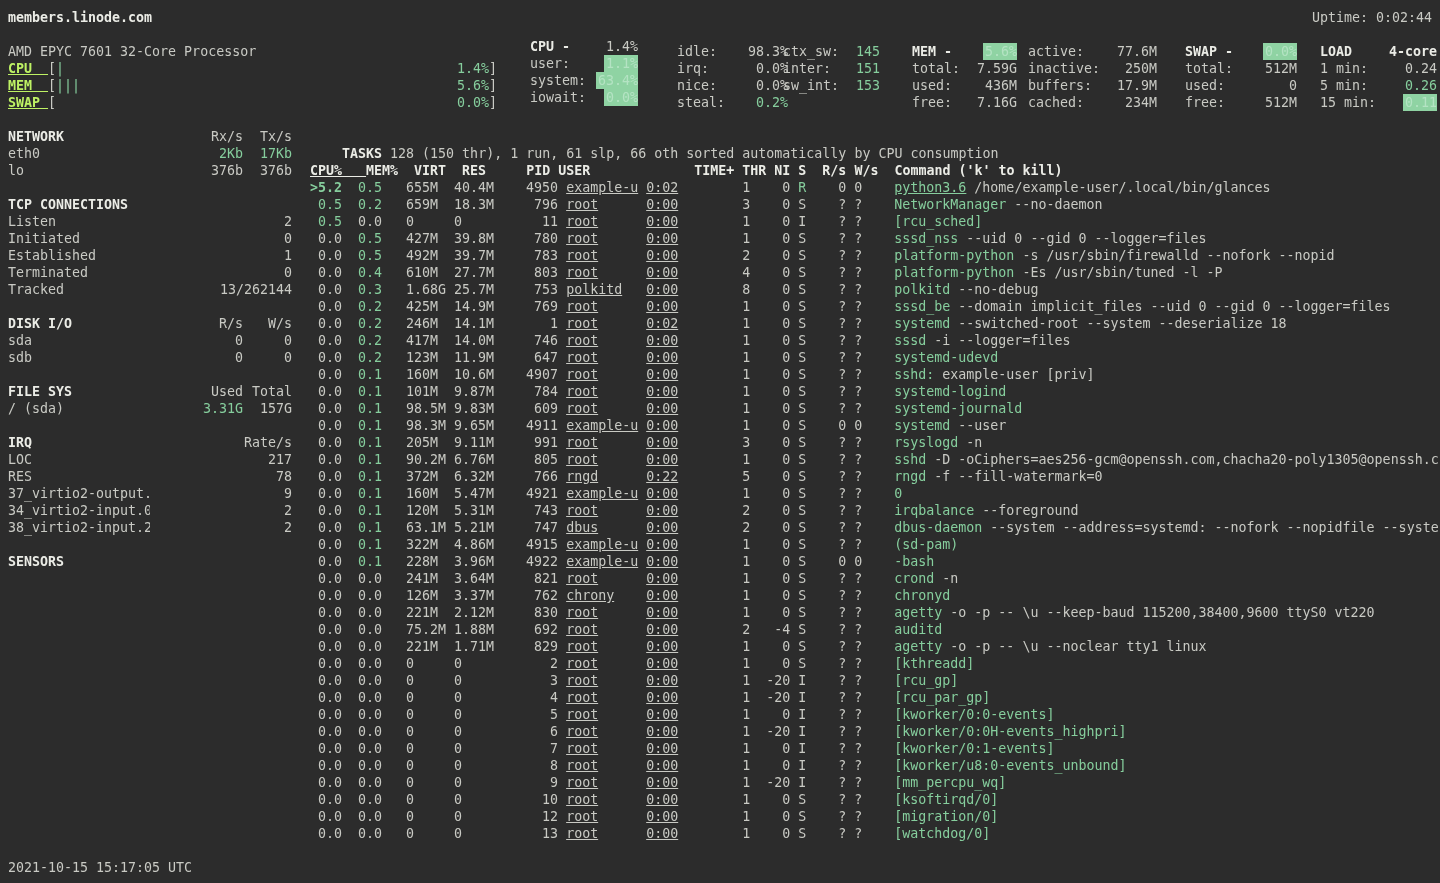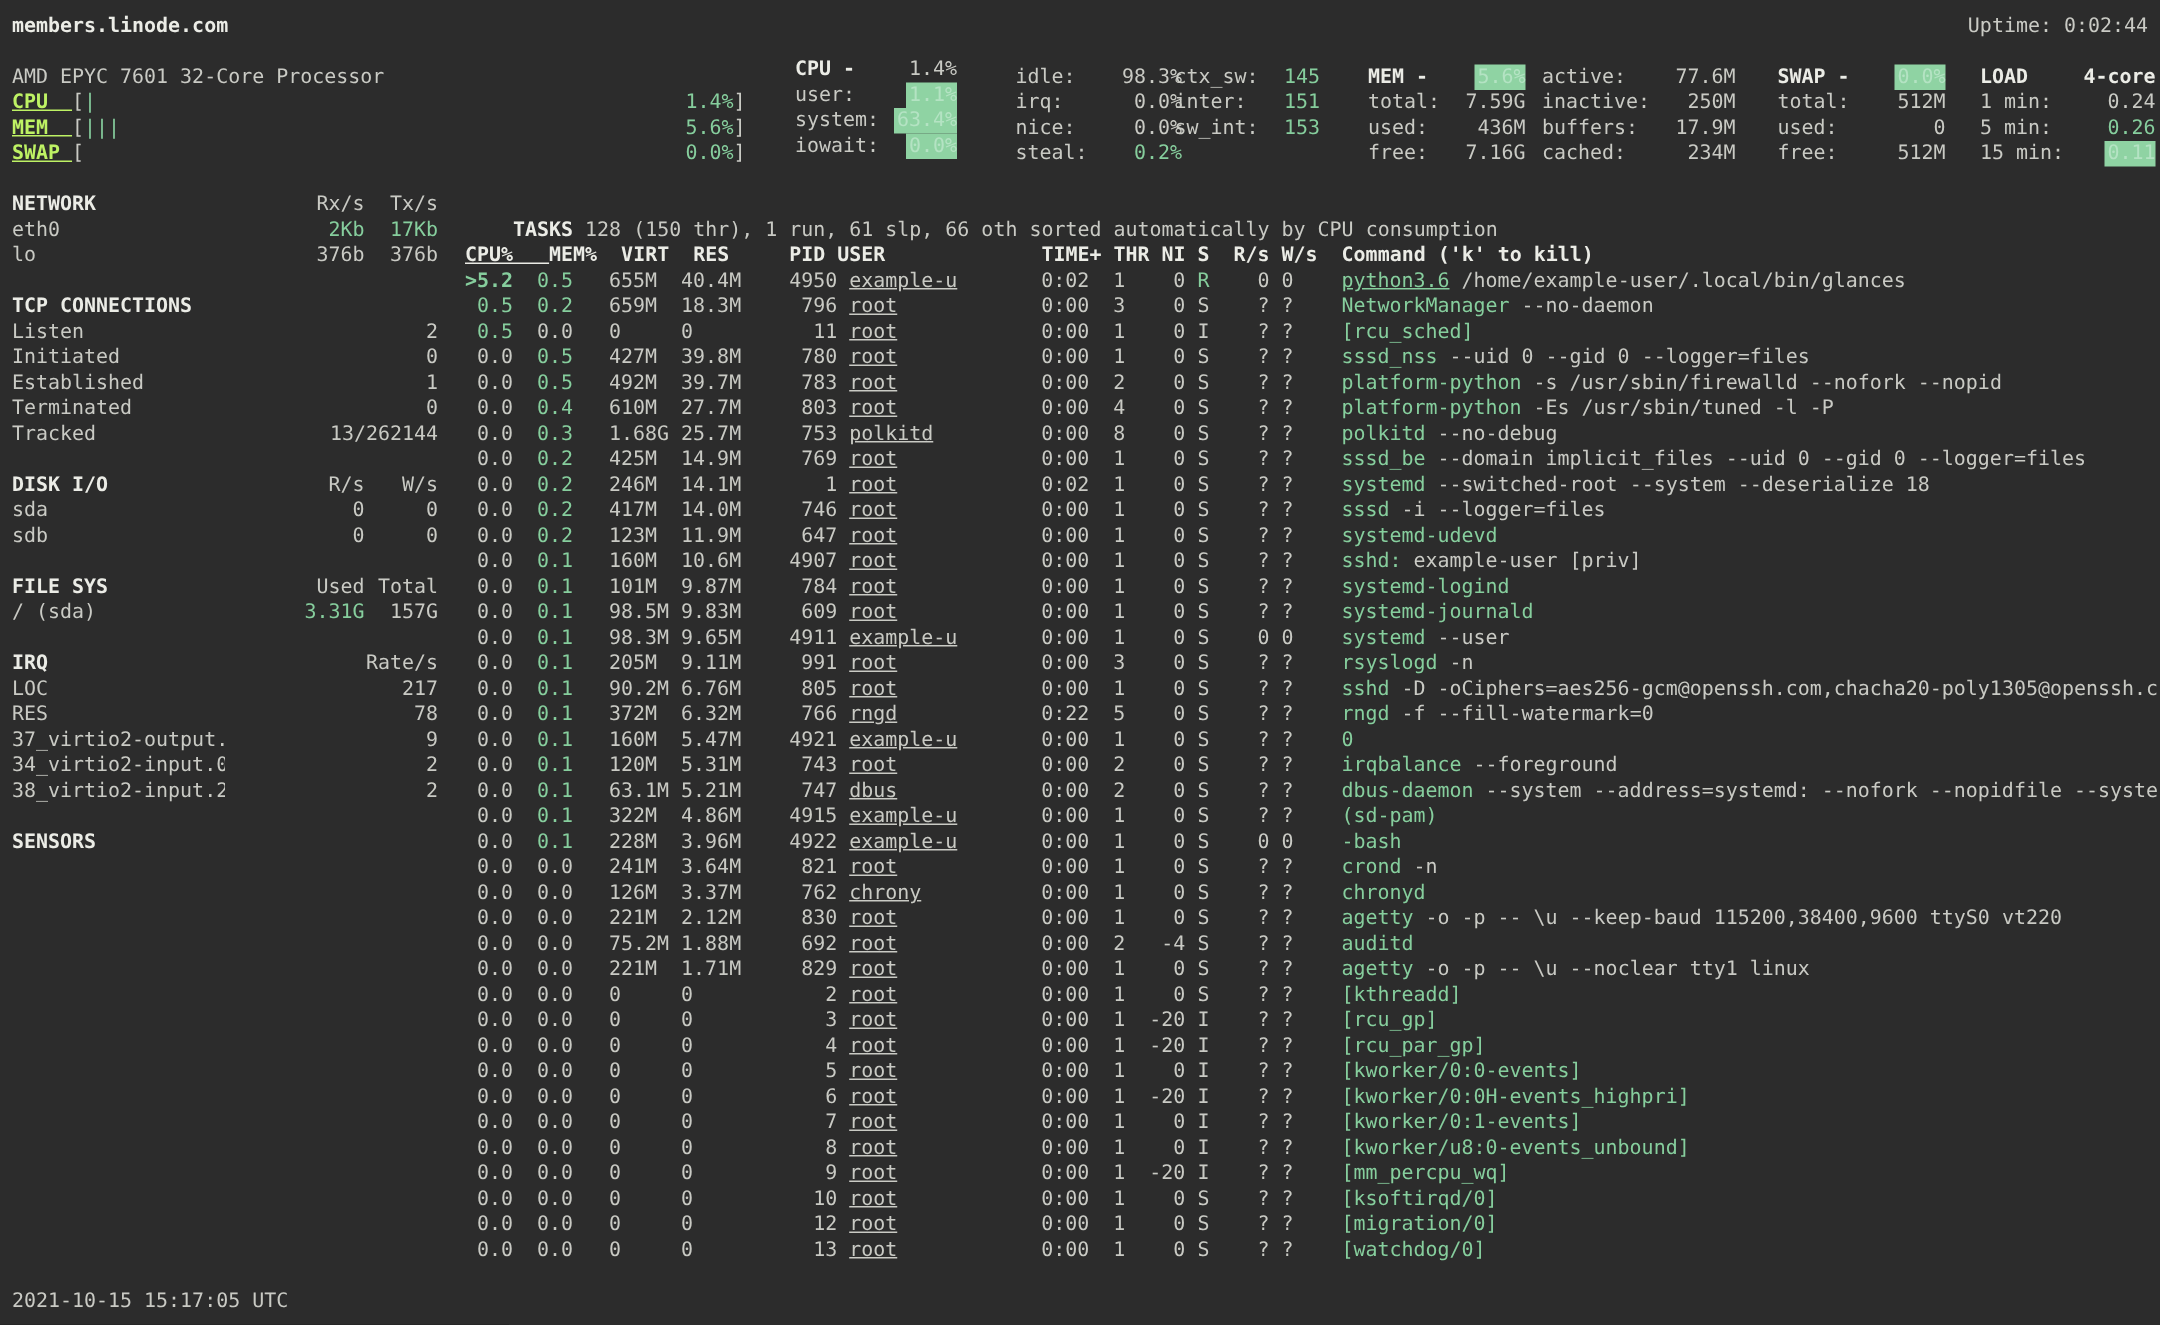--- a/index.html
+++ b/index.html
@@ -32,21 +32,21 @@
   .svfull{flex:1;text-align:right;}
   
   .ptable{position:absolute;left:310px;top:179px;width:1130px;}
   .prow{height:17px;display:flex;white-space:pre;overflow:hidden;}
   .prow span{display:inline-block;white-space:pre;}
   .c4r{width:4ch;text-align:right;}
   .g1{width:1ch;} .g2{width:2ch;} .g3{width:3ch;}
   .c3r{width:3ch;text-align:right;}
   .c5l{width:5ch;} .c6l{width:6ch;}
   .c7r{width:7ch;text-align:right;}
-  .c10l{width:10ch;text-decoration:underline;} .c10r{width:10ch;text-align:right;}
+  .c10l{width:10ch;text-decoration:underline;} .c10r{width:10ch;text-align:left;text-decoration:underline;}
   .c3l{width:3ch;} .c1l{width:1ch;}
   .ccmd{flex:1;overflow:hidden;}
 </style>
 </head>
 <body>
 
 <div class="screen">
 
   <div class="line flexline" style="left:8px;top:9px;width:1424px;">
     <span class="bold">members.linode.com</span>

